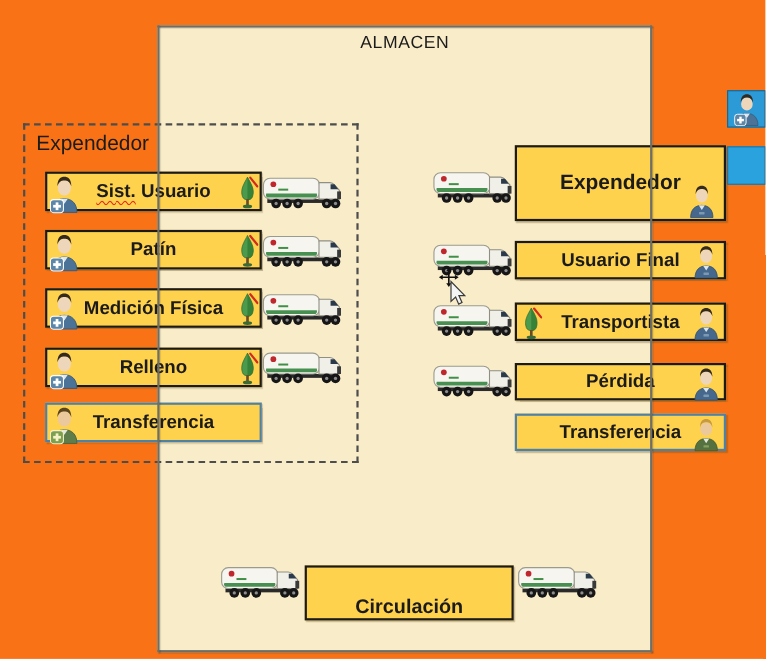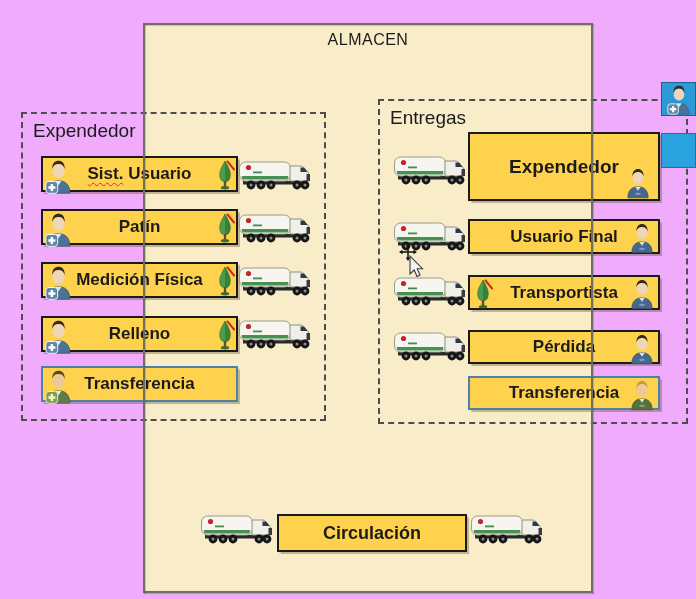--- a/index.html
+++ b/index.html
@@ -1,16 +1,16 @@
 <!DOCTYPE html>
 <html><head>
 <meta charset="utf-8">
 <style>
   html,body{margin:0;padding:0;background:#fff;}
-  #canvas{position:relative;width:696px;height:599px;background:#f0abfc;overflow:hidden;
+  #canvas{position:relative;width:696px;height:599px;background:#f97316;overflow:hidden;
           font-family:"Liberation Sans","DejaVu Sans",sans-serif;color:#1b1b1b;}
   .abs{position:absolute;}
   
   #almacen-fill{left:143px;top:23px;width:450px;height:570px;background:#f9ecc9;z-index:1;}
   .alm-border{background:#6e6e64;z-index:5;box-shadow:1px 1px 1px rgba(0,0,0,.18);}
   #alm-b-top{left:143px;top:23px;width:450px;height:2px;}
   #alm-b-bottom{left:143px;top:591px;width:450px;height:2px;}
   #alm-b-left{left:143px;top:23px;width:2px;height:570px;}
   #alm-b-right{left:591px;top:23px;width:2px;height:570px;}
   #almacen-title{left:143px;top:31px;width:450px;text-align:center;font-size:16px;
@@ -37,21 +37,21 @@
   .truck{z-index:3;width:76px;height:38px;}
   
   #shape-expendedor{top:132px;height:69px;}
   #shape-expendedor .lbl{font-size:19px;}
   
   .blue-box{z-index:6;box-sizing:border-box;}
   #blue-person-box{left:661px;top:82px;width:35px;height:34px;background:#2b9ad6;border:1px solid #16648f;}
   #blue-square{left:661px;top:133px;width:35px;height:35px;background:#29a2de;border:1px solid #1a73a8;}
   #blue-person-box svg{display:block;margin:1px auto 0;}
   
-  #shape-circulacion{left:277px;top:514px;width:190px;height:38px;}
+  #shape-circulacion{left:277px;top:514px;width:190px;height:50px;align-items:flex-end;}
   #shape-circulacion .lbl{font-size:18px;}
   
   #cursor{left:399px;top:243px;width:28px;height:36px;z-index:9;}
   svg{display:block;}
 </style>
 </head>
 <body>
 
 <svg width="0" height="0" style="position:absolute">
   <defs>
@@ -135,23 +135,20 @@
 
 <div id="canvas">
 
   <div class="abs" id="almacen-fill"></div>
   <div class="abs" id="almacen-title">ALMACEN</div>
 
   <div class="abs group" id="recepciones-group">
     <div class="group-title">Expendedor</div>
   </div>
 
-  <div class="abs group" id="entregas-group">
-    <div class="group-title">Entregas</div>
-  </div>
 
   <div class="abs yrow rrow" style="top:156px">
     <svg class="person-l">
         <use href="#sym-person-add"></use>
       </svg>
     <span class="lbl"><span class="misspell">Sist.</span>&nbsp;<span>Usuario</span></span>
     <svg class="tree-r">
         <use href="#sym-tree"></use>
       </svg>
   </div>

